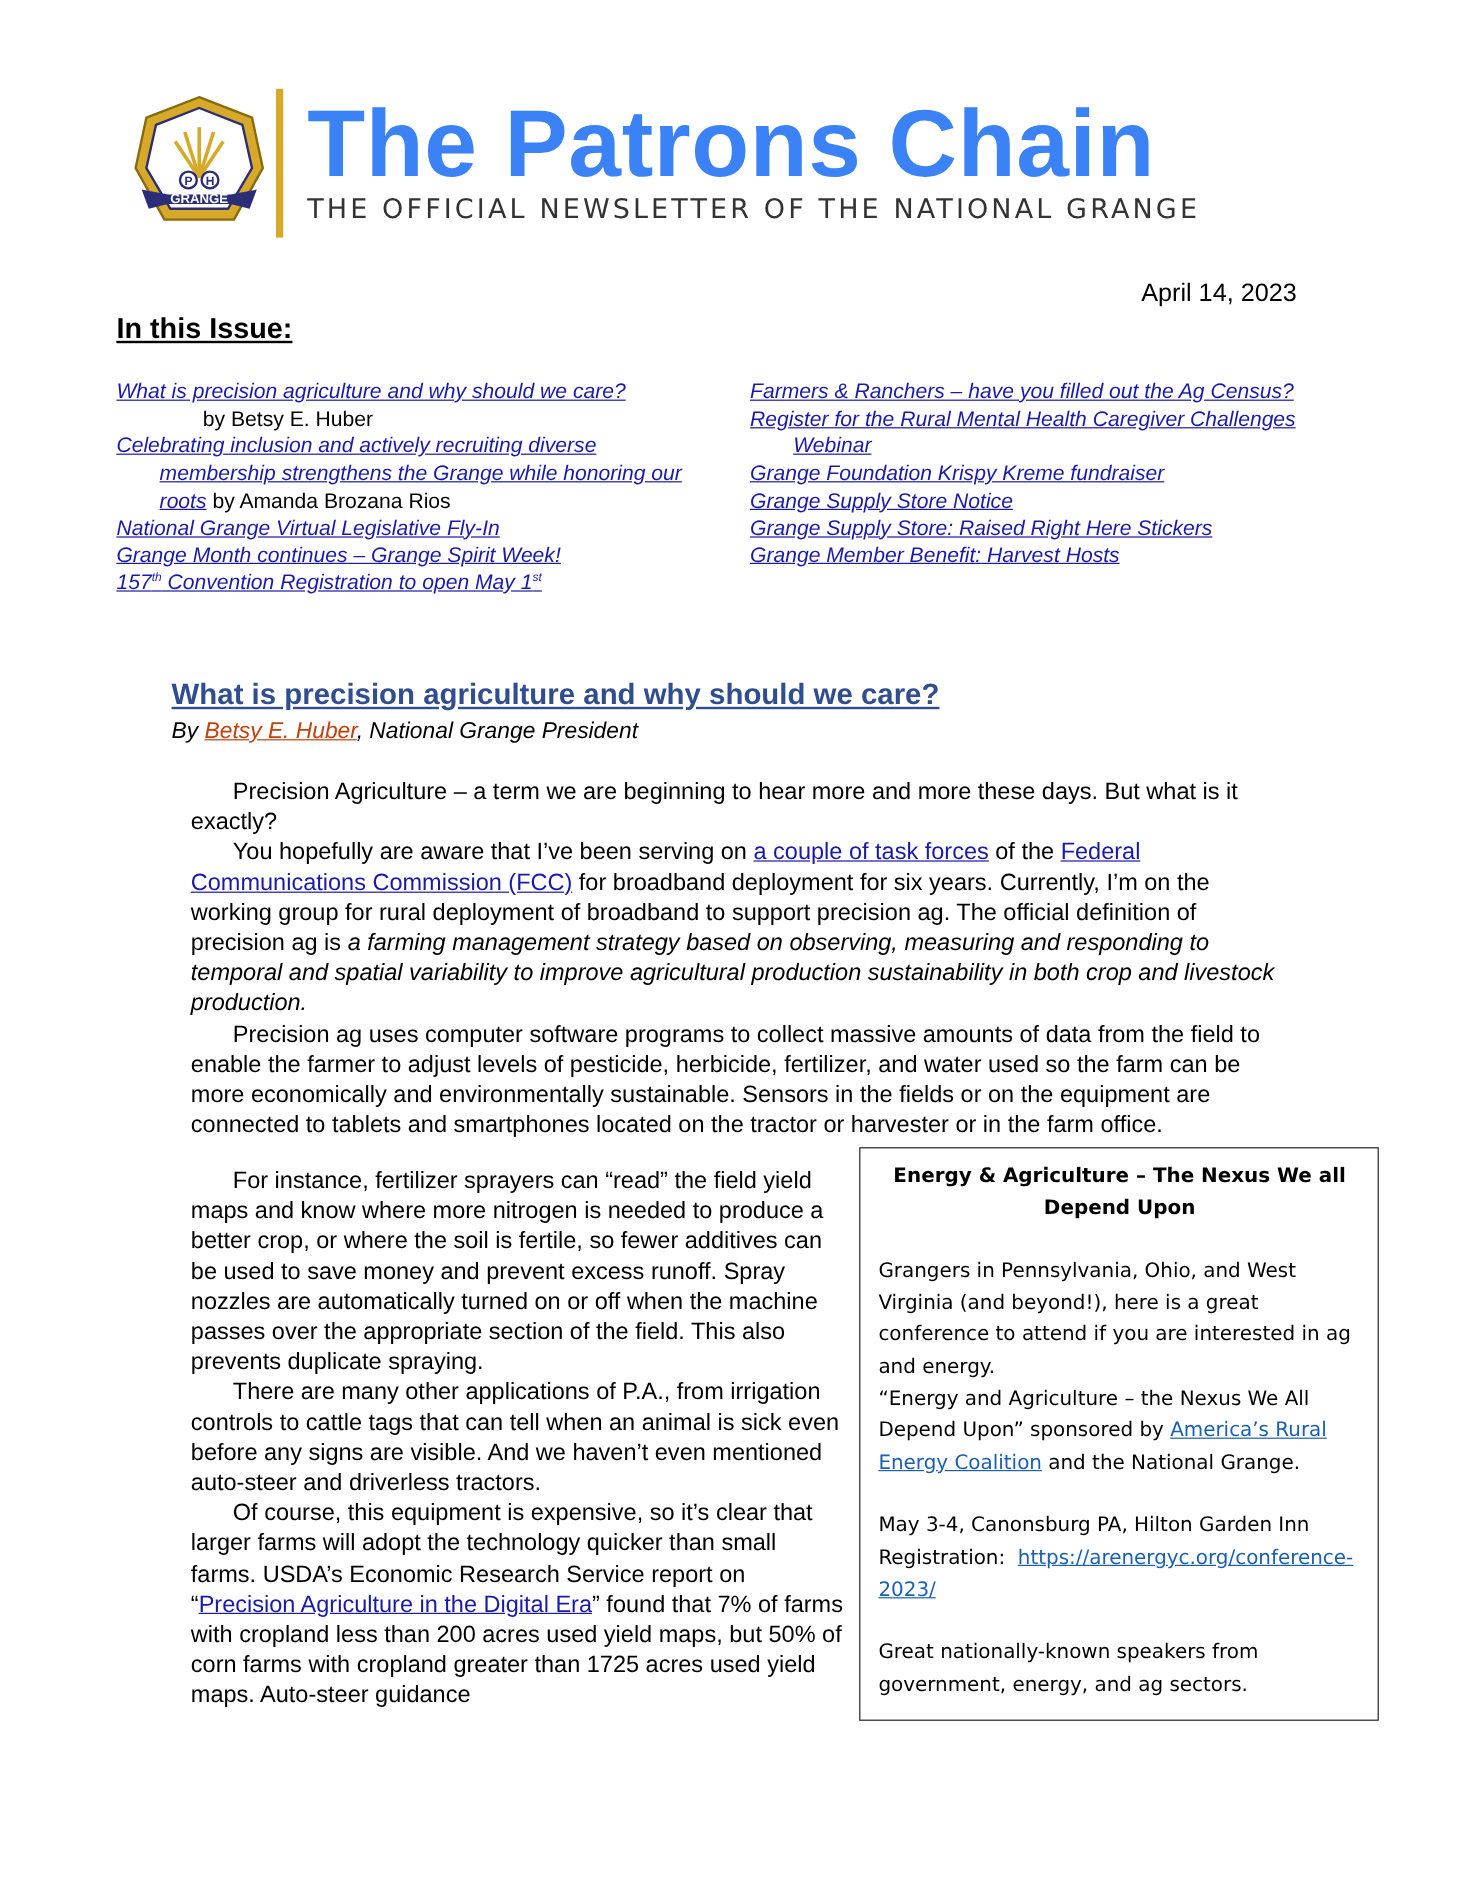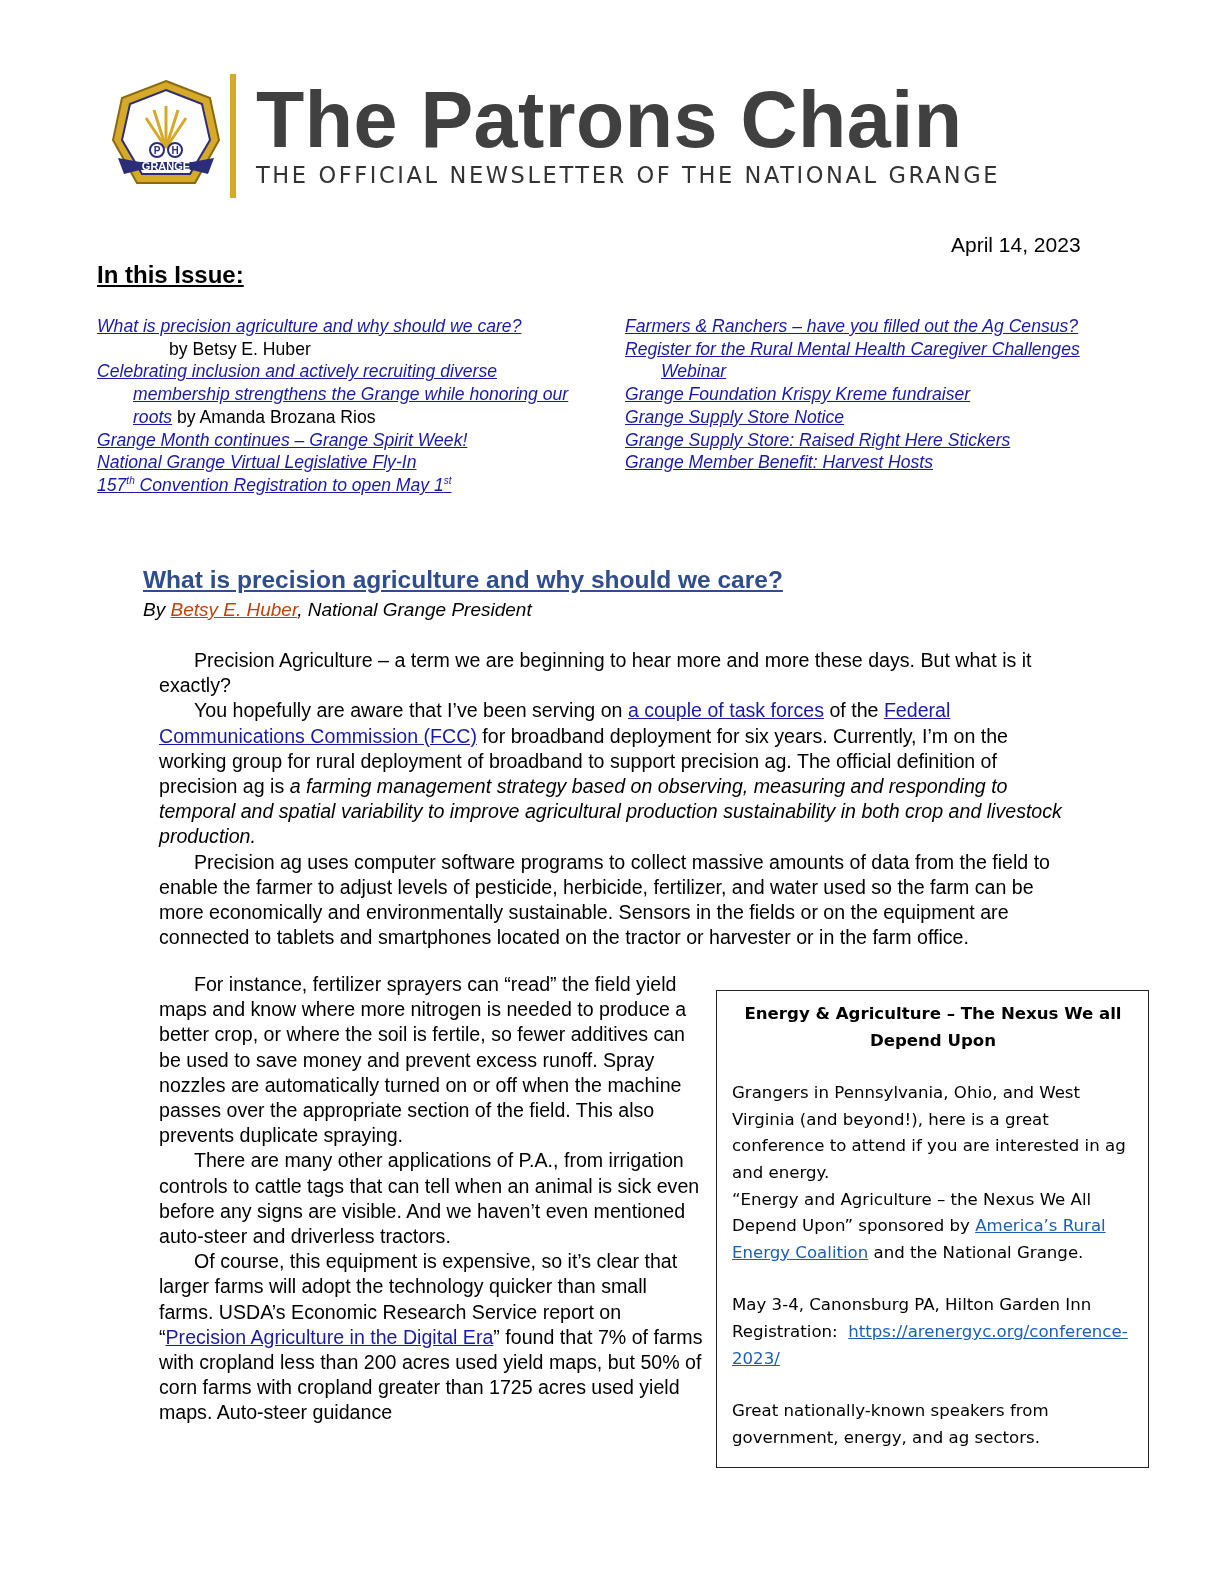--- a/index.html
+++ b/index.html
@@ -2,21 +2,21 @@
 <html><head>
   <meta charset="utf-8">
   <style>
     * { margin: 0; padding: 0; box-sizing: border-box; }
     html, body { width: 1224px; height: 1584px; background: #ffffff; }
     body { position: relative; font-family: "Liberation Sans", sans-serif; color: #000; overflow: hidden; }
 
     .masthead { position: absolute; left: 110px; top: 74px; width: 960px; height: 124px; }
     .logo { position: absolute; left: 0; top: 4px; width: 112px; height: 116px; }
     .logo-rule { position: absolute; left: 120px; top: 0; width: 6px; height: 124px; background: #d7a928; }
-    .title { position: absolute; left: 146px; top: 2px; font-size: 79px; font-weight: bold; color: #404040; letter-spacing: 0.5px; line-height: 88px; white-space: nowrap; }
+    .title { position: absolute; left: 146px; top: 2px; font-size: 79px; font-weight: bold; color: #3b82f6; letter-spacing: 0.5px; line-height: 88px; white-space: nowrap; }
     .subtitle { position: absolute; left: 146px; top: 88px; font-family: "DejaVu Sans", sans-serif; font-size: 22.5px; color: #333; letter-spacing: 2.6px; white-space: nowrap; }
 
     .date { position: absolute; left: 951px; top: 233px; font-size: 21px; }
     .issue-heading { position: absolute; left: 97px; top: 261px; font-size: 24px; font-weight: bold; text-decoration: underline; }
 
     .toc-col { position: absolute; top: 315px; font-size: 17.6px; line-height: 22.7px; }
     .toc-col.left { left: 97px; width: 490px; }
     .toc-col.right { left: 625px; width: 470px; }
     .toc-item { padding-left: 36px; text-indent: -36px; }
     .toc-link { color: #1a1aa8; font-style: italic; text-decoration: underline; }
@@ -25,21 +25,21 @@
 
     .article-title { position: absolute; left: 143px; top: 566px; font-size: 24.5px; font-weight: bold; color: #2f4d8f; text-decoration: underline; white-space: nowrap; }
     .byline { position: absolute; left: 143px; top: 599px; font-size: 19px; font-style: italic; }
     .byline a { color: #c2410c; text-decoration: underline; }
 
     .body-full { position: absolute; left: 143px; top: 648px; width: 935px; font-size: 19.6px; line-height: 25.2px; }
     .body-narrow { position: absolute; left: 143px; top: 972px; width: 560px; font-size: 19.6px; line-height: 25.2px; }
     p.para { text-indent: 35px; margin-left: 16px; }
     .body-link { color: #1a1aa8; text-decoration: underline; }
 
-    .sidebar-box { position: absolute; left: 716px; top: 990px; width: 433px; height: 478px; border: 1.5px solid #222; padding: 10px 14px 26px 15px; font-family: "DejaVu Sans", sans-serif; font-size: 16.6px; line-height: 26.6px; }
+    .sidebar-box { position: absolute; left: 716px; top: 956px; width: 433px; height: 478px; border: 1.5px solid #222; padding: 10px 14px 26px 15px; font-family: "DejaVu Sans", sans-serif; font-size: 16.6px; line-height: 26.6px; }
     .sidebar-title { text-align: center; font-weight: bold; margin-bottom: 26px; }
     .sidebar-p { margin: 0; }
     .sidebar-gap { height: 26px; }
     .sidebar-link { color: #1a5fb4; text-decoration: underline; word-break: break-all; }
   </style>
 </head>
 <body>
 
 <div class="masthead">
   <svg class="logo" viewBox="0 0 112 116">
@@ -69,24 +69,24 @@
 
 <div class="toc-col left">
   <div class="toc-item">
     <a class="toc-link">What is precision agriculture and why should we care?</a><br>
     <span class="toc-author" style="padding-left:36px">by Betsy E. Huber</span>
   </div>
   <div class="toc-item">
     <a class="toc-link">Celebrating inclusion and actively recruiting diverse membership strengthens the Grange while honoring our roots</a><span class="toc-author"> by Amanda Brozana Rios</span>
   </div>
   <div class="toc-item">
-    <a class="toc-link">Grange Month continues – Grange Spirit Week!</a>
+    <a class="toc-link">National Grange Virtual Legislative Fly-In</a>
   </div>
   <div class="toc-item">
-    <a class="toc-link">National Grange Virtual Legislative Fly-In</a>
+    <a class="toc-link">Grange Month continues – Grange Spirit Week!</a>
   </div>
   <div class="toc-item">
     <a class="toc-link"><span>157</span><sup>th</sup><span> Convention Registration to open May 1</span><sup>st</sup></a>
   </div>
 </div>
 
 <div class="toc-col right">
   <div class="toc-item">
     <a class="toc-link">Farmers &amp; Ranchers – have you filled out the Ag Census?</a>
   </div>

